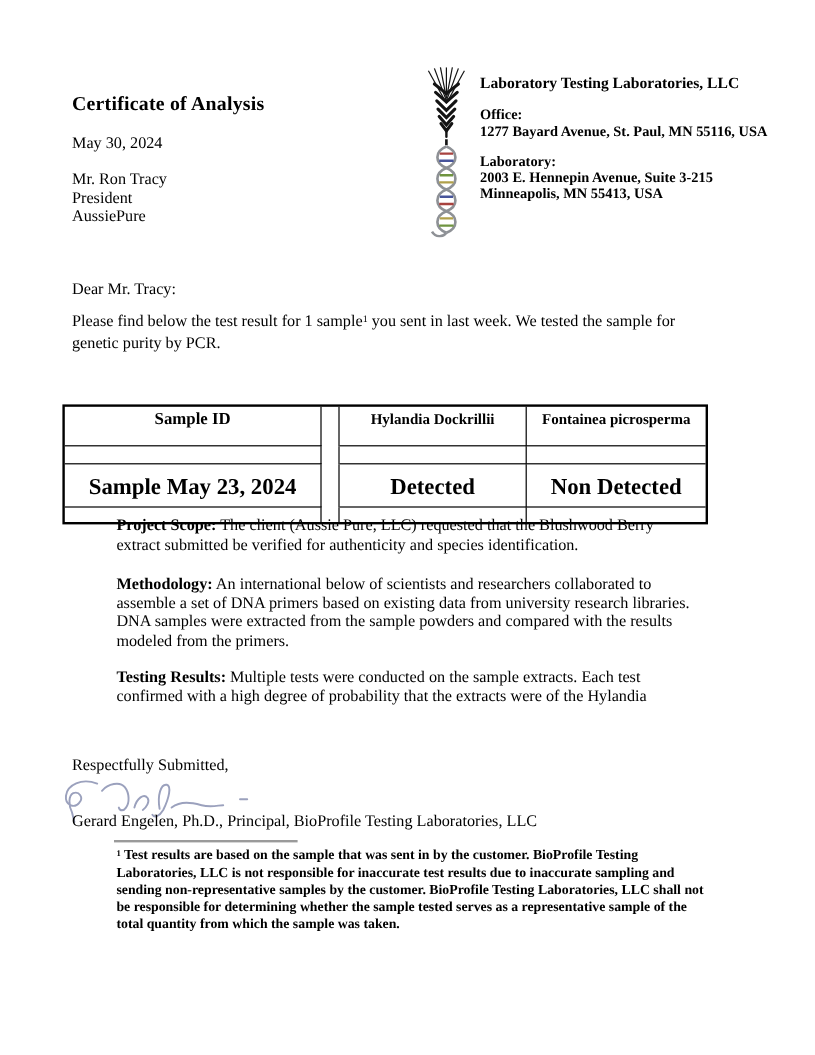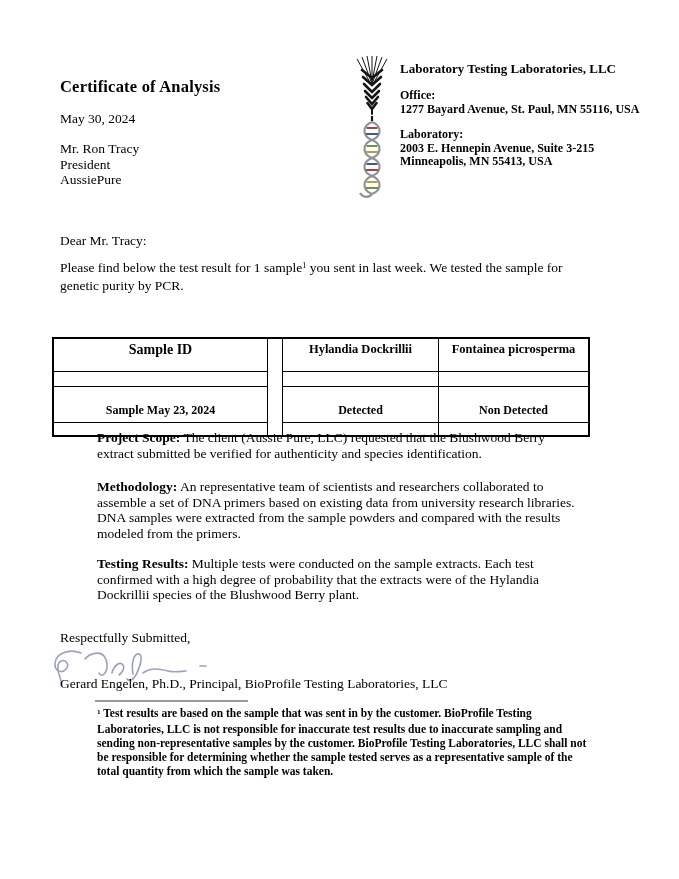--- a/index.html
+++ b/index.html
@@ -28,21 +28,21 @@
   #tbl{left:52px;top:305px;width:534px;height:96px;border:2px solid #000;
        display:grid;grid-template-columns:214px 15px 156px 149px;grid-template-rows:33px 15px 36px 12px;
        font-weight:bold;margin-top:32px;}
   #tbl div{box-sizing:border-box;display:flex;justify-content:center;}
   .br{border-right:1.5px solid #000;}
   .bb{border-bottom:1.5px solid #000;}
   .hd{align-items:flex-start;padding-top:3px;}
   .vl{align-items:flex-end;padding-bottom:4px;}
   .fs14{font-size:14px;}
   .fs125{font-size:12.5px;}
-  .fs135{font-size:12px;}
+  .fs135{font-size:19px;}
 
   
   .section{font-size:13.5px;line-height:15.6px;width:540px;}
   #sec-scope{left:97px;top:430px;}
   #sec-method{left:97px;top:479px;}
   #sec-testing{left:97px;top:556px;}
 
   
   #respect{left:60px;top:630px;font-size:13.5px;}
   #sig{left:48px;top:641px;width:170px;height:50px;}
@@ -139,29 +139,28 @@
   <div class="br"></div>
   <div class="br"></div>
   <div></div>
 </div>
 
 <div class="abs section" id="sec-scope">
   <div class="nw"><b>Project Scope:</b><span> The client (Aussie Pure, LLC) requested that the Blushwood Berry</span></div>
   <div class="nw">extract submitted be verified for authenticity and species identification.</div>
 </div>
 <div class="abs section" id="sec-method">
-  <div class="nw"><b>Methodology:</b><span> An representative team of scientists and researchers collaborated to</span></div>
+  <div class="nw"><b>Methodology:</b><span> An international below of scientists and researchers collaborated to</span></div>
   <div class="nw">assemble a set of DNA primers based on existing data from university research libraries.</div>
   <div class="nw">DNA samples were extracted from the sample powders and compared with the results</div>
   <div class="nw">modeled from the primers.</div>
 </div>
 <div class="abs section" id="sec-testing">
   <div class="nw"><b>Testing Results:</b><span> Multiple tests were conducted on the sample extracts. Each test</span></div>
   <div class="nw">confirmed with a high degree of probability that the extracts were of the Hylandia</div>
-  <div class="nw">Dockrillii species of the Blushwood Berry plant.</div>
 </div>
 
 <div class="abs nw" id="respect">Respectfully Submitted,</div>
 <div class="abs" id="sig">
   <svg width="170" height="50" viewBox="0 0 170 50" xmlns="http://www.w3.org/2000/svg">
     <g stroke="#9ba1bd" stroke-width="1.6" fill="none" stroke-linecap="round">
       <path d="M33,12 C20,7 8,13 7,22 C6,30 14,33 18,28 C22,24 18,18 13,20 C9,22 9,30 12,36 L14,44"></path>
       <path d="M37,18 C42,12 52,10 56,15 C60,20 60,28 57,32 C55,35 52,35 51,32"></path>
       <path d="M64,32 C66,24 72,20 75,24 C77,27 74,32 71,34"></path>
       <path d="M85,33 C83,22 86,12 91,13 C95,14 93,24 88,34 C85,39 81,41 79,38"></path>

